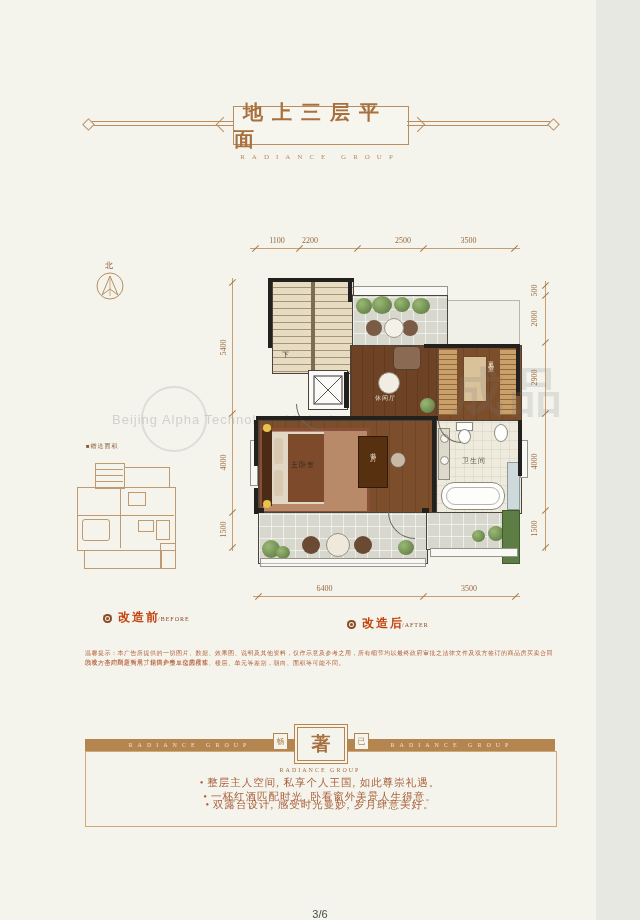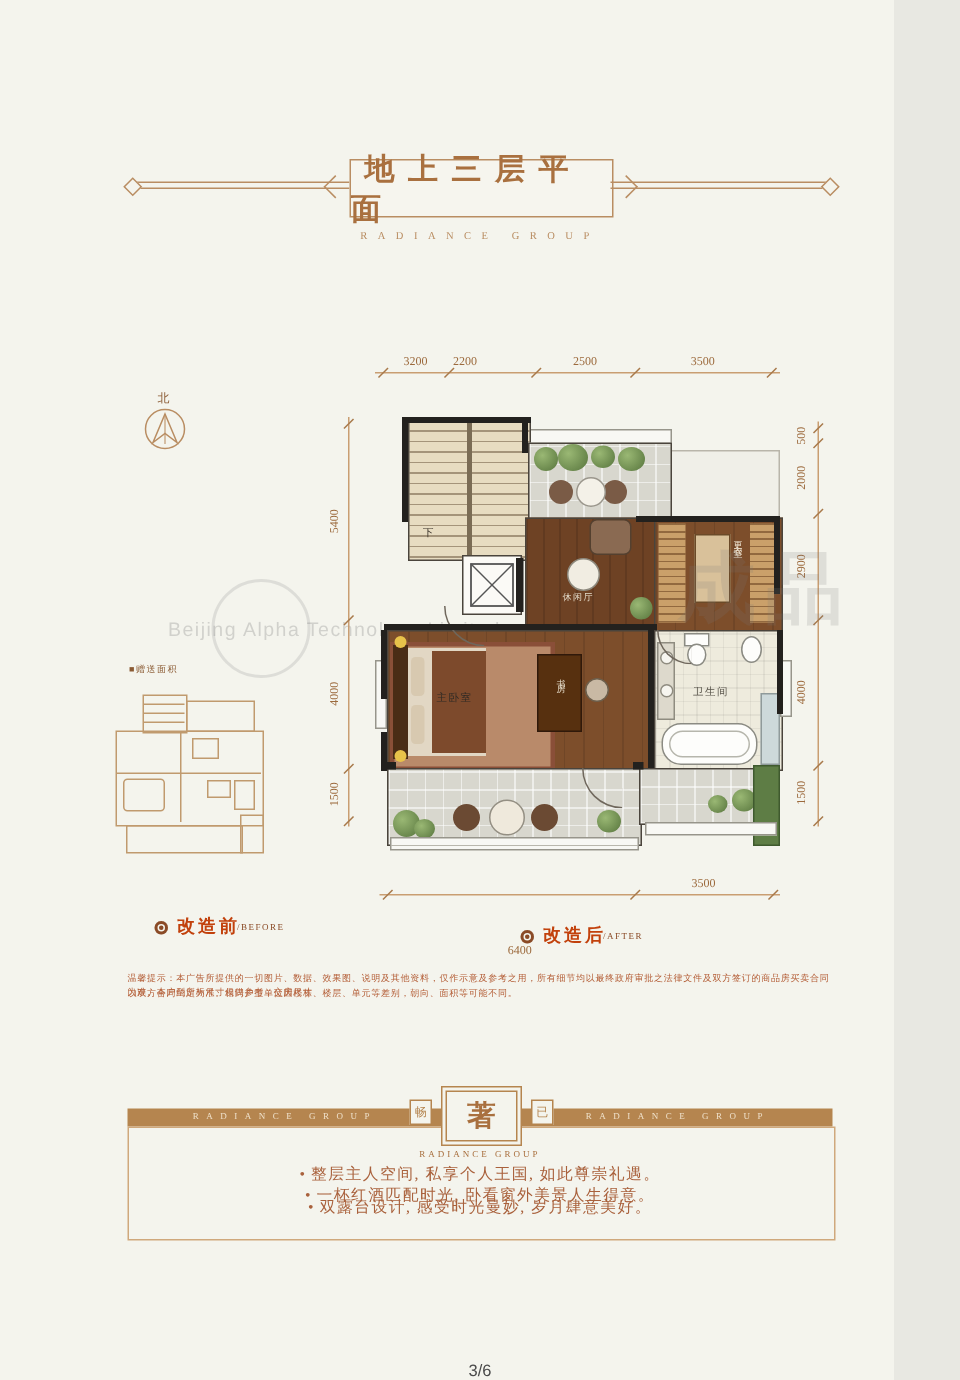--- a/index.html
+++ b/index.html
@@ -207,23 +207,23 @@
     <div class="wall" style="left:422px;top:508px;width:7px;height:5px;"></div>
   </div>
 
   <div>
     <div class="dline" style="left:250px;top:248px;width:270px;height:1px;"></div>
     <div class="tick" style="left:251px;top:248px;"></div>
     <div class="tick" style="left:295px;top:248px;"></div>
     <div class="tick" style="left:353px;top:248px;"></div>
     <div class="tick" style="left:419px;top:248px;"></div>
     <div class="tick" style="left:510px;top:248px;"></div>
-    <div class="dlab" style="left:255px;top:236px;width:44px;">3200</div>
+    <div class="dlab" style="left:255px;top:236px;width:44px;">1100</div>
     <div class="dlab" style="left:281px;top:236px;width:58px;">2200</div>
-    <div class="dlab" style="left:357px;top:236px;width:66px;text-align:center;">2500</div>
+    <div class="dlab" style="left:370px;top:236px;width:66px;text-align:center;">2500</div>
     <div class="dlab" style="left:423px;top:236px;width:91px;">3500</div>
   </div>
 
   <div>
     <div class="dline" style="left:232px;top:278px;width:1px;height:273px;"></div>
     <div class="tick" style="left:228px;top:282px;"></div>
     <div class="tick" style="left:228px;top:413px;"></div>
     <div class="tick" style="left:228px;top:512px;"></div>
     <div class="tick" style="left:228px;top:547px;"></div>
     <div class="dlab dlab-v" style="left:206px;top:343px;width:34px;">5400</div>
@@ -244,21 +244,21 @@
     <div class="dlab dlab-v" style="left:517px;top:373px;width:34px;">2900</div>
     <div class="dlab dlab-v" style="left:517px;top:457px;width:34px;">4000</div>
     <div class="dlab dlab-v" style="left:517px;top:524px;width:34px;">1500</div>
   </div>
 
   <div>
     <div class="dline" style="left:253px;top:596px;width:267px;height:1px;"></div>
     <div class="tick" style="left:254px;top:596px;"></div>
     <div class="tick" style="left:419px;top:596px;"></div>
     <div class="tick" style="left:511px;top:596px;"></div>
-    <div class="dlab" style="left:264px;top:584px;width:165px;margin-top:45px;">6400</div>
+    <div class="dlab" style="left:242px;top:584px;width:165px;">6400</div>
     <div class="dlab" style="left:423px;top:584px;width:92px;">3500</div>
   </div>
 
   <div class="wm wm-stamp abs" style="left:452px;top:358px;z-index:5;">成品</div>
 
   <div>
     <div class="legend-icon" style="left:103px;top:614px;"></div>
     <span class="abs legend-cn" style="left:118px;top:609px;">改造前</span>
     <span class="abs legend-en" style="left:158px;top:616px;">/BEFORE</span>
   </div>

